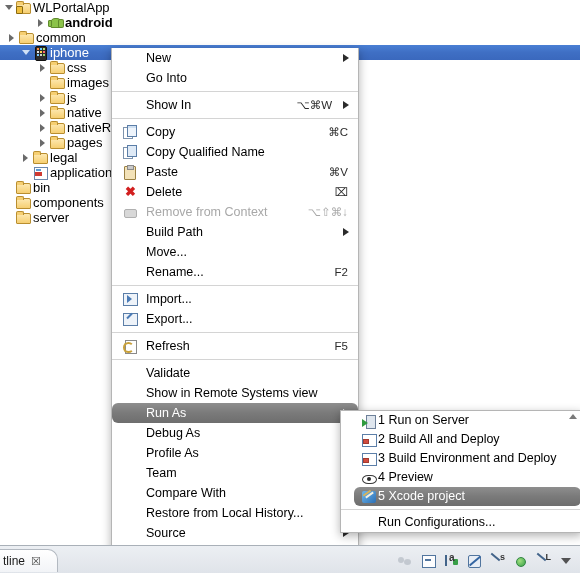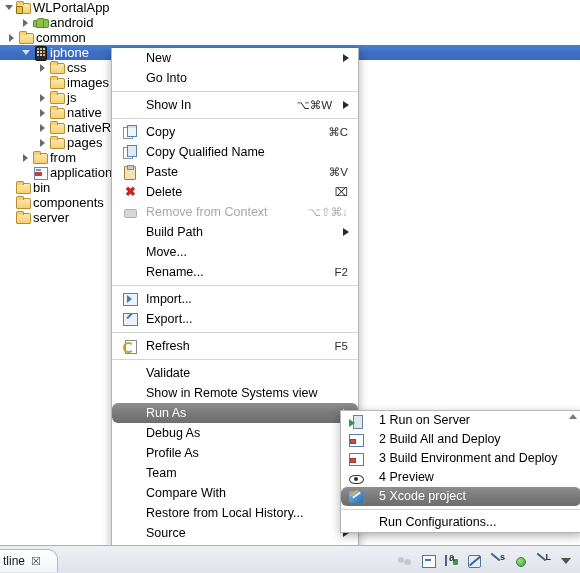--- a/index.html
+++ b/index.html
@@ -122,21 +122,21 @@
   .mico.ref::before{content:"";position:absolute;left:2px;top:1px;width:10px;height:12px;background:#fff;border:1px solid #8a8a8a;}
   .mico.ref::after{content:"";position:absolute;left:0px;top:3px;width:7px;height:7px;border:2px solid #c8a03a;border-radius:50%;border-right-color:transparent;}
 
   
   #submenu{
     position:absolute;left:340px;top:410px;width:240px;
     background:#ffffff;border:1px solid #b5b5b5;
     box-shadow:0 3px 9px rgba(0,0,0,.30);
     font-size:12.5px;
   }
-  #submenu .mi{padding-left:38px;height:19px;line-height:19px;}
+  #submenu .mi{padding-left:24px;height:19px;line-height:19px;margin-left:13px;}
   #submenu .mi .mico{left:8px;top:3px;}
   .mico.server::before{content:"";position:absolute;left:4px;top:1px;width:8px;height:12px;background:#dfe6ee;border:1px solid #6d8099;}
   .mico.server::after{content:"";position:absolute;left:0px;top:5px;width:0;height:0;border-left:6px solid #2f9b3f;border-top:4px solid transparent;border-bottom:4px solid transparent;}
   .mico.deploy::before{content:"";position:absolute;left:0;top:1px;width:13px;height:11px;background:#fff;border:1px solid #5b7ea8;}
   .mico.deploy::after{content:"";position:absolute;left:1px;top:6px;width:6px;height:5px;background:#d24b3e;box-shadow:inset 0 0 0 1px #a33a2f;}
   .mico.eye::before{content:"";position:absolute;left:0px;top:4px;width:13px;height:7px;background:#fff;border:1px solid #3a3a3a;border-radius:50%/60%;}
   .mico.eye::after{content:"";position:absolute;left:5px;top:6px;width:4px;height:4px;background:#2b2b2b;border-radius:50%;}
   .mico.xcode::before{content:"";position:absolute;left:0;top:1px;width:14px;height:12px;
      background:linear-gradient(135deg,#6fb7ec 0%,#2b6fb5 100%);border-radius:2px;}
   .mico.xcode::after{content:"";position:absolute;left:3px;top:4px;width:9px;height:2px;background:#f5f0e0;transform:rotate(-35deg);
@@ -175,30 +175,30 @@
   .tbi.green::before{content:"";position:absolute;left:3px;top:4px;width:8px;height:8px;border-radius:50%;
      background:radial-gradient(circle at 35% 35%,#9de07a,#2f9b3f);border:1px solid #27803a;}
   .tbi.menu::before{content:"";position:absolute;left:2px;top:5px;width:0;height:0;
      border-top:6px solid #4a4a4a;border-left:5px solid transparent;border-right:5px solid transparent;}
 </style>
 </head>
 <body>
 
 <div id="tree">
     <div class="row" style="padding-left: 4px;"><span class="twisty open"></span><span class="ico folder"><span class="lockdec"></span></span><span class="lbl">WLPortalApp</span></div>
-    <div class="row" style="padding-left: 21px;"><span class="twisty closed"></span><span class="ico android"></span><span class="lbl">android</span></div>
+    <div class="row" style="padding-left: 36px; font-weight: bold;"><span class="twisty closed"></span><span class="ico android"></span><span class="lbl">android</span></div>
     <div class="row" style="padding-left: 7px;"><span class="twisty closed"></span><span class="ico folder"></span><span class="lbl">common</span></div>
     <div class="row sel" style="padding-left: 21px;"><span class="twisty open"></span><span class="ico iphone"></span><span class="lbl">iphone</span></div>
     <div class="row" style="padding-left: 38px;"><span class="twisty closed"></span><span class="ico folder"></span><span class="lbl">css</span></div>
     <div class="row" style="padding-left: 38px;"><span class="twisty"></span><span class="ico folder"></span><span class="lbl">images</span></div>
     <div class="row" style="padding-left: 38px;"><span class="twisty closed"></span><span class="ico folder"></span><span class="lbl">js</span></div>
     <div class="row" style="padding-left: 38px;"><span class="twisty closed"></span><span class="ico folder"></span><span class="lbl">native</span></div>
     <div class="row" style="padding-left: 38px;"><span class="twisty closed"></span><span class="ico folder"></span><span class="lbl">nativeResources</span></div>
     <div class="row" style="padding-left: 38px;"><span class="twisty closed"></span><span class="ico folder"></span><span class="lbl">pages</span></div>
-    <div class="row" style="padding-left: 21px;"><span class="twisty closed"></span><span class="ico folder"></span><span class="lbl">from</span></div>
+    <div class="row" style="padding-left: 21px;"><span class="twisty closed"></span><span class="ico folder"></span><span class="lbl">legal</span></div>
     <div class="row" style="padding-left: 21px;"><span class="twisty"></span><span class="ico doc"></span><span class="lbl">application-descriptor.xml</span></div>
     <div class="row" style="padding-left: 4px;"><span class="twisty"></span><span class="ico folder"></span><span class="lbl">bin</span></div>
     <div class="row" style="padding-left: 4px;"><span class="twisty"></span><span class="ico folder"></span><span class="lbl">components</span></div>
     <div class="row" style="padding-left: 4px;"><span class="twisty"></span><span class="ico folder"></span><span class="lbl">server</span></div>
   </div>
 
 <div id="ctx">
     <div class="mi"><span>New</span><span class="arr"></span></div>
     <div class="mi"><span>Go Into</span></div>
     <div class="sep"></div>

